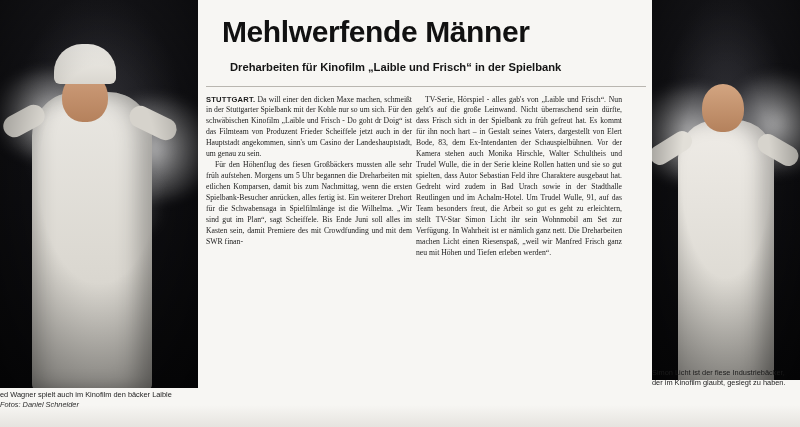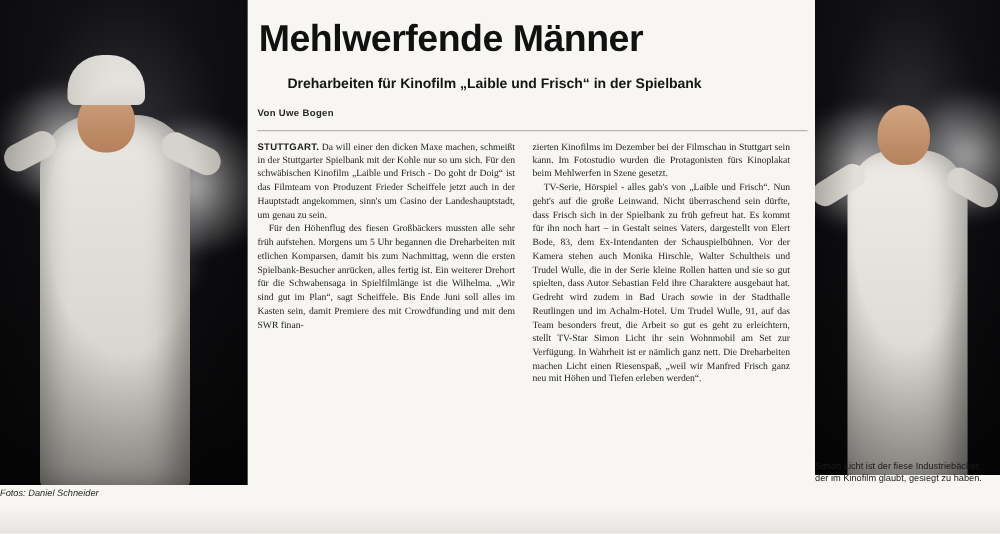--- a/index.html
+++ b/index.html
@@ -152,21 +152,21 @@
     position: absolute;
     left: 206px; top: 16px;
     width: 440px; height: 400px;
   }
   .headline {
     font-family: "Liberation Sans", sans-serif;
     font-weight: bold;
     font-size: 30px;
     letter-spacing: -0.4px;
     line-height: 1.05;
-    margin: 0 0 12px 1px;
+    margin: 0 0 12px 16px;
     color: #111;
   }
   .subhead {
     font-family: "Liberation Sans", sans-serif;
     font-weight: bold;
     font-size: 11.2px;
     line-height: 1.25;
     margin: 0 0 12px 0;
     color: #151515;
     padding-left: 24px;
@@ -180,21 +180,21 @@
     color: #222;
   }
   .rule {
     height: 1px;
     background: #b9b6b0;
     margin: 0 0 8px 0;
     width: 100%;
   }
   .cols {
     display: flex;
-    gap: 14px;
+    gap: 4px;
   }
   .col {
     width: 206px;
     font-size: 7.7px;
     line-height: 1.42;
     text-align: justify;
     color: #1c1c1c;
     font-family: "Liberation Serif", serif;
   }
   .col p {
@@ -240,39 +240,39 @@
     <div class="flour pr-flour1"></div>
     <div class="flour pr-flour2"></div>
     <div class="pr-body"></div>
     <div class="pr-armL"></div>
     <div class="pr-armR"></div>
     <div class="pr-head"></div>
     <div class="vig"></div>
   </div>
 
   <div class="caption caption-left">
+    <div>ed Wagner spielt auch im Kinofilm den
+bäcker Laible</div>
     <div class="credit">Fotos: Daniel Schneider</div>
   </div>
 
   <div class="caption caption-right">
     <div>Simon Licht ist der fiese Industriebäcker, der im Kinofilm glaubt, gesiegt zu haben.</div>
   </div>
 
   <div class="article">
     <h1 class="headline">Mehlwerfende Männer</h1>
     <h2 class="subhead">Dreharbeiten für Kinofilm „Laible und Frisch“ in der Spielbank</h2>
-    <div class="byline">Von Uwe Bogen</div>
     <div class="rule"></div>
 
     <div class="cols">
       <div class="col">
         <p class="first"><span class="dateline">STUTTGART.</span> <span>Da will einer den dicken Maxe machen, schmeißt in der Stuttgarter Spielbank mit der Kohle nur so um sich. Für den schwäbischen Kinofilm „Laible und Frisch - Do goht dr Doig“ ist das Filmteam von Produzent Frieder Scheiffele jetzt auch in der Hauptstadt angekommen, sinn's um Casino der Landeshauptstadt, um genau zu sein.</span></p>
         <p>Für den Höhenflug des fiesen Großbäckers mussten alle sehr früh aufstehen. Morgens um 5 Uhr begannen die Dreharbeiten mit etlichen Komparsen, damit bis zum Nachmittag, wenn die ersten Spielbank-Besucher anrücken, alles fertig ist. Ein weiterer Drehort für die Schwabensaga in Spielfilmlänge ist die Wilhelma. „Wir sind gut im Plan“, sagt Scheiffele. Bis Ende Juni soll alles im Kasten sein, damit Premiere des mit Crowdfunding und mit dem SWR finan-</p>
       </div>
       <div class="col">
-        <p class="first">zierten Kinofilms im Dezember bei der Filmschau in Stuttgart sein kann. Im Fotostudio wurden die Protagonisten fürs Kinoplakat beim Mehlwerfen in Szene gesetzt.</p>
         <p>TV-Serie, Hörspiel - alles gab's von „Laible und Frisch“. Nun geht's auf die große Leinwand. Nicht überraschend sein dürfte, dass Frisch sich in der Spielbank zu früh gefreut hat. Es kommt für ihn noch hart – in Gestalt seines Vaters, dargestellt von Elert Bode, 83, dem Ex-Intendanten der Schauspielbühnen. Vor der Kamera stehen auch Monika Hirschle, Walter Schultheis und Trudel Wulle, die in der Serie kleine Rollen hatten und sie so gut spielten, dass Autor Sebastian Feld ihre Charaktere ausgebaut hat. Gedreht wird zudem in Bad Urach sowie in der Stadthalle Reutlingen und im Achalm-Hotel. Um Trudel Wulle, 91, auf das Team besonders freut, die Arbeit so gut es geht zu erleichtern, stellt TV-Star Simon Licht ihr sein Wohnmobil am Set zur Verfügung. In Wahrheit ist er nämlich ganz nett. Die Dreharbeiten machen Licht einen Riesenspaß, „weil wir Manfred Frisch ganz neu mit Höhen und Tiefen erleben werden“.</p>
       </div>
     </div>
   </div>
 
   <div class="page-bottom-fade"></div>
 </div>
 
 </body></html>

